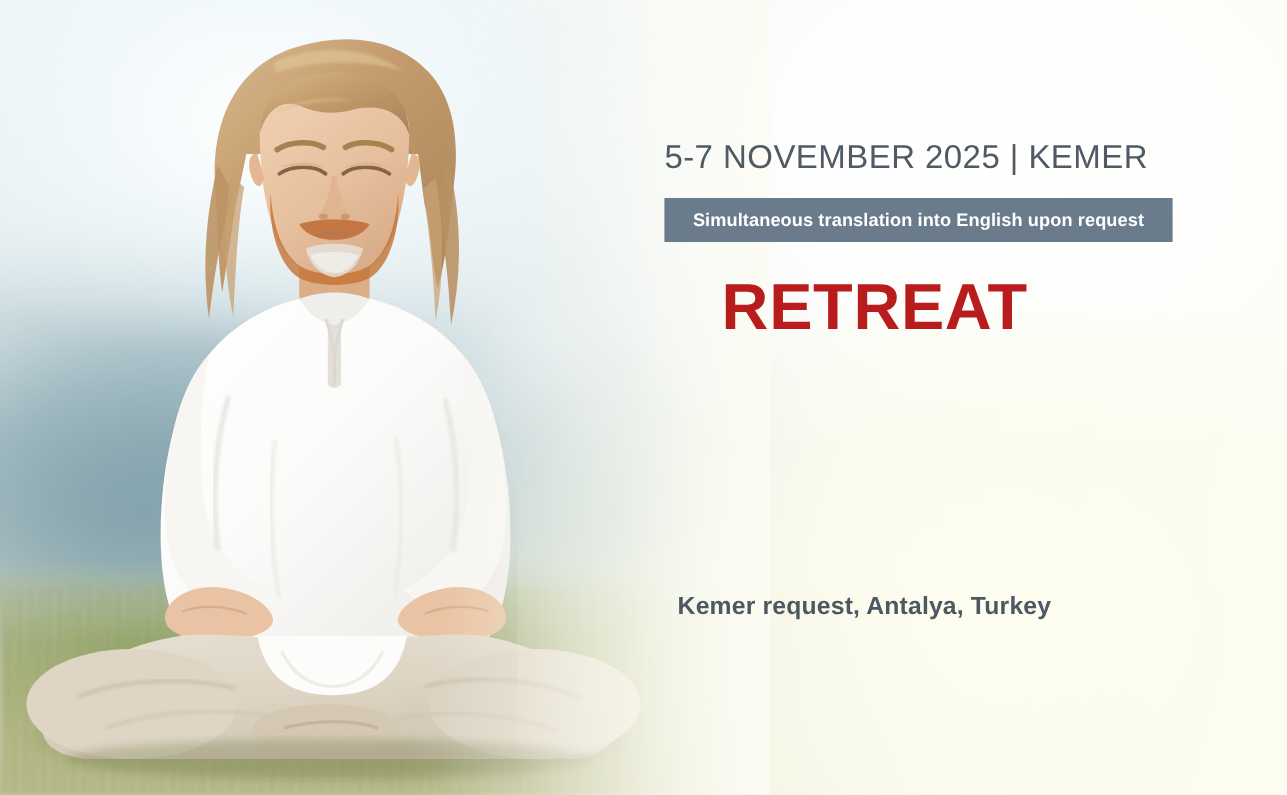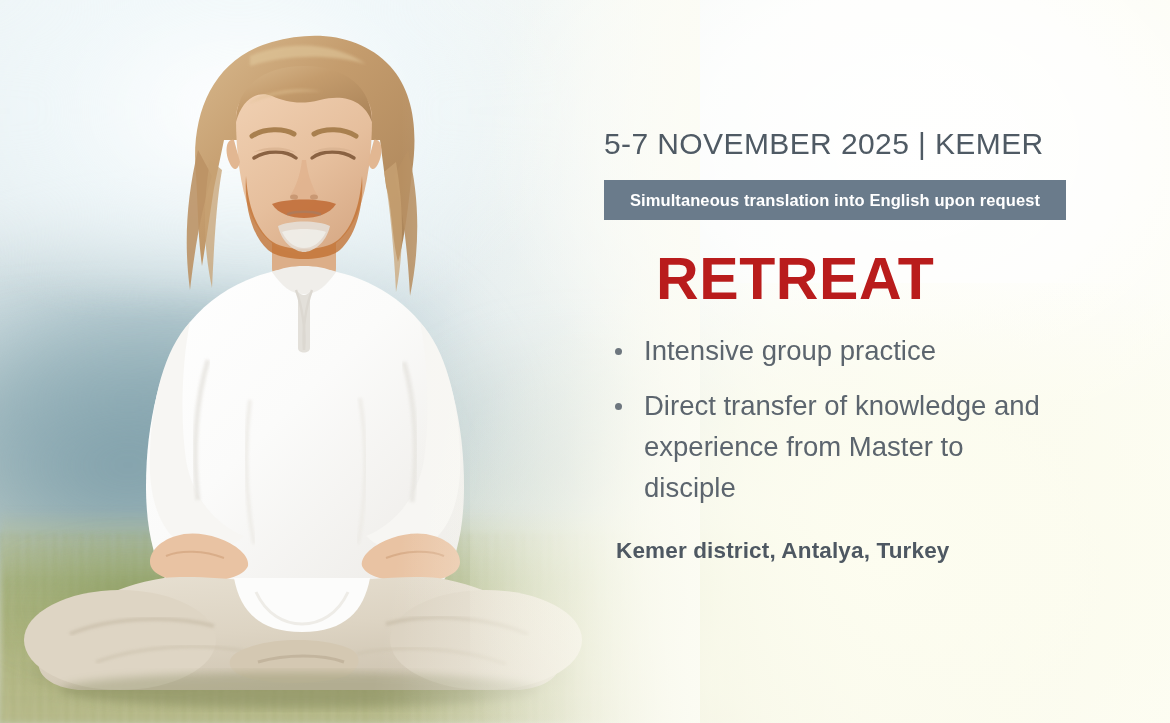--- a/index.html
+++ b/index.html
@@ -473,21 +473,17 @@
   <div class="content">
 
     <div class="date-line">5-7 NOVEMBER 2025 | KEMER</div>
 
     <div class="badge">
       <span class="badge-text">Simultaneous translation into English upon request</span>
     </div>
 
     <div class="heading">RETREAT</div>
 
-    <ul class="bullets">
-      <li class="bullet-item">Intensive group practice</li>
-      <li class="bullet-item">Direct transfer of knowledge and experience from Master to disciple</li>
-    </ul>
-
-    <div class="location">Kemer district, Antalya, Turkey</div>
+
+    <div class="location">Kemer request, Antalya, Turkey</div>
   </div>
 
 </div>
 
 </body></html>

